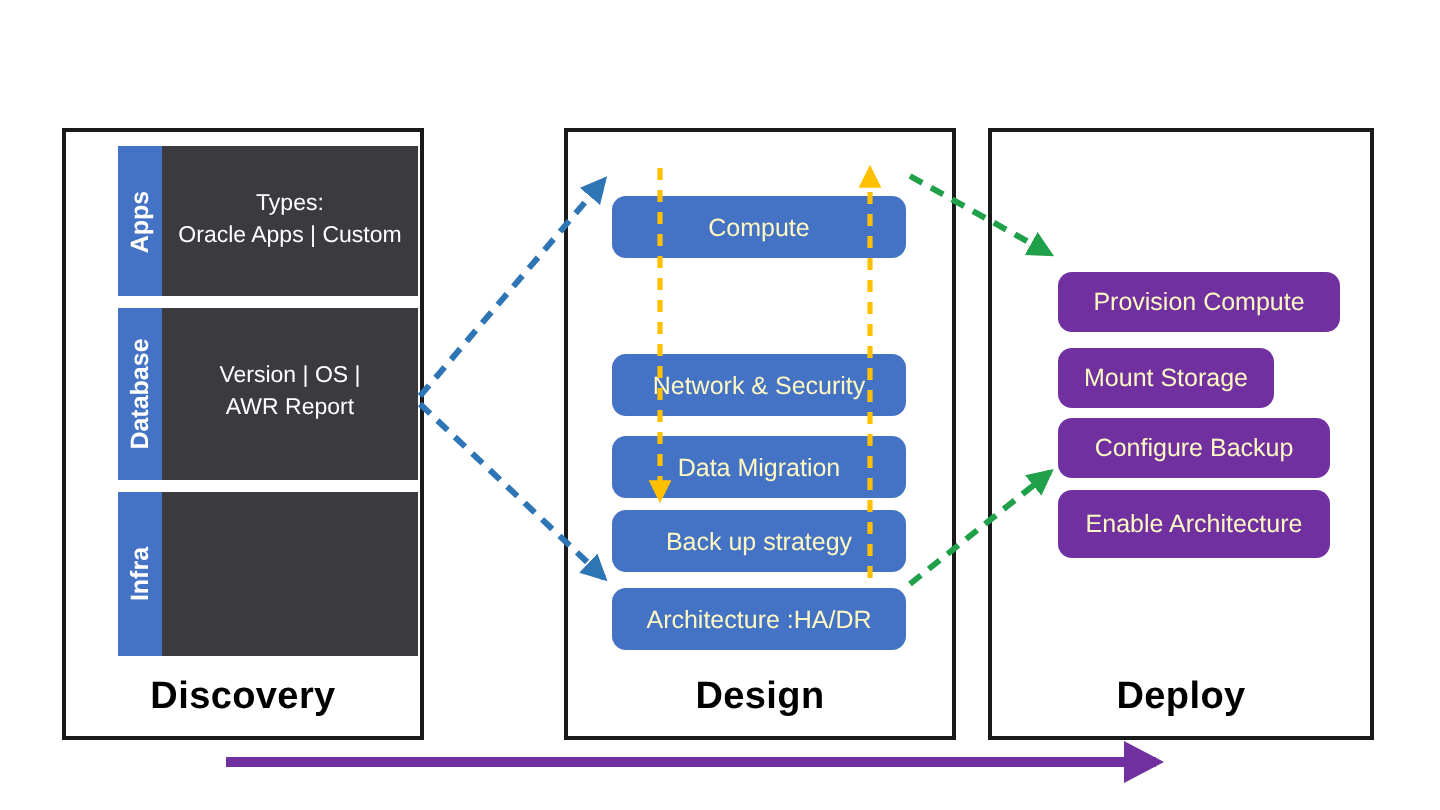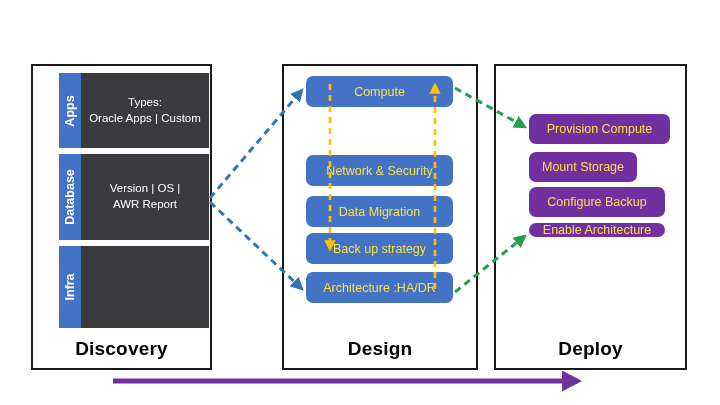--- a/index.html
+++ b/index.html
@@ -81,39 +81,40 @@
   #row-database { left: 59px; top: 154px; width: 150px; height: 86px; }
   #row-infra    { left: 59px; top: 246px; width: 150px; height: 82px; }
 
   
   .pill {
     position: absolute;
     border-radius: 7px;
     display: flex;
     align-items: center;
     justify-content: center;
-    color: #fde047;
+    color: #fef9c3;
     font-size: 12.5px;
     text-align: center;
     box-sizing: border-box;
+    margin-top: 22px;
   }
   .pill-blue   { background: #4472C4; }
   .pill-purple { background: #7030A0; }
 
   #pill-compute      { left: 306px; top: 76px;  width: 147px; height: 31px; }
   #pill-storage      { left: 306px; top: 113px; width: 147px; height: 31px; }
   #pill-netsec       { left: 306px; top: 155px; width: 147px; height: 31px; }
   #pill-datamig      { left: 306px; top: 196px; width: 147px; height: 31px; }
   #pill-backup       { left: 306px; top: 233px; width: 147px; height: 31px; }
   #pill-architecture { left: 306px; top: 272px; width: 147px; height: 31px; }
 
   #pill-provision  { left: 529px; top: 114px; width: 141px; height: 30px; }
   #pill-mount      { left: 529px; top: 152px; width: 108px; height: 30px; }
   #pill-configure  { left: 529px; top: 187px; width: 136px; height: 30px; }
-  #pill-enable     { left: 529px; top: 223px; width: 136px; height: 14px; }
+  #pill-enable     { left: 529px; top: 223px; width: 136px; height: 34px; }
 
   
   #arrow-layer {
     position: absolute;
     left: 0; top: 0;
     width: 720px; height: 405px;
     pointer-events: none;
   }
 </style>
 </head>

